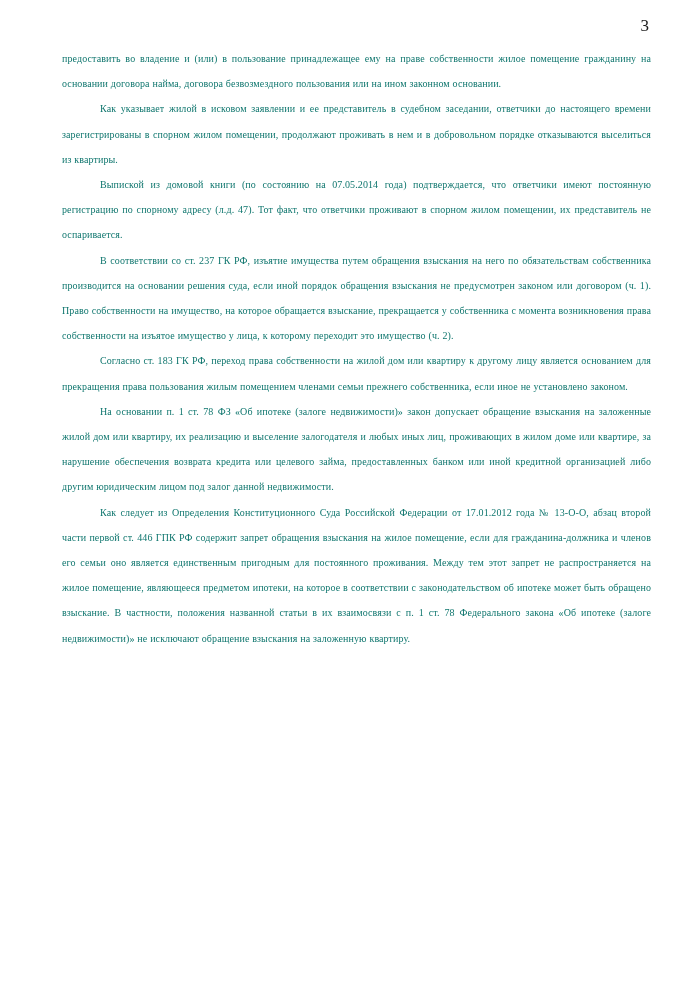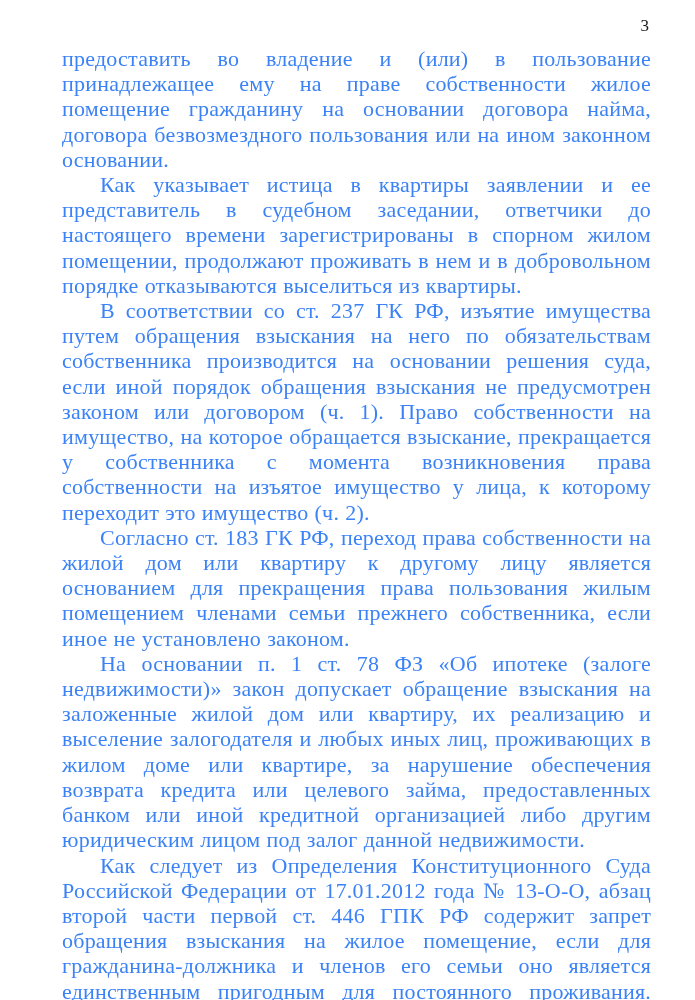--- a/index.html
+++ b/index.html
@@ -30,40 +30,41 @@
     font-family: "Liberation Serif", serif;
     color: #1a1a1a;
   }
   .doc-body {
     margin-top: 24px;
   }
   p.para {
     margin: 0;
     text-align: justify;
     text-justify: inter-word;
-    font-size: 22px;
+    font-size: 10px;
     line-height: 25.2px;
-    color: #3b82f6;
+    color: #0f766e;
     letter-spacing: 0.01em;
     word-spacing: 0.02em;
   }
   p.para.indent {
     text-indent: 38px;
   }
 </style>
 </head>
 <body>
 
 <div class="page">
 
   <div class="page-number">3</div>
 
   <div class="doc-body">
     <p class="para">предоставить во владение и (или) в пользование принадлежащее ему на праве собственности жилое помещение гражданину на основании договора найма, договора безвозмездного пользования или на ином законном основании.</p>
-    <p class="para indent">Как указывает истица в квартиры заявлении и ее представитель в судебном заседании, ответчики до настоящего времени зарегистрированы в спорном жилом помещении, продолжают проживать в нем и в добровольном порядке отказываются выселиться из квартиры.</p>
+    <p class="para indent">Как указывает жилой в исковом заявлении и ее представитель в судебном заседании, ответчики до настоящего времени зарегистрированы в спорном жилом помещении, продолжают проживать в нем и в добровольном порядке отказываются выселиться из квартиры.</p>
+    <p class="para indent">Выпиской из домовой книги (по состоянию на 07.05.2014 года) подтверждается, что ответчики имеют постоянную регистрацию по спорному адресу (л.д. 47). Тот факт, что ответчики проживают в спорном жилом помещении, их представитель не оспаривается.</p>
     <p class="para indent">В соответствии со ст. 237 ГК РФ, изъятие имущества путем обращения взыскания на него по обязательствам собственника производится на основании решения суда, если иной порядок обращения взыскания не предусмотрен законом или договором (ч. 1). Право собственности на имущество, на которое обращается взыскание, прекращается у собственника с момента возникновения права собственности на изъятое имущество у лица, к которому переходит это имущество (ч. 2).</p>
     <p class="para indent">Согласно ст. 183 ГК РФ, переход права собственности на жилой дом или квартиру к другому лицу является основанием для прекращения права пользования жилым помещением членами семьи прежнего собственника, если иное не установлено законом.</p>
     <p class="para indent">На основании п. 1 ст. 78 ФЗ «Об ипотеке (залоге недвижимости)» закон допускает обращение взыскания на заложенные жилой дом или квартиру, их реализацию и выселение залогодателя и любых иных лиц, проживающих в жилом доме или квартире, за нарушение обеспечения возврата кредита или целевого займа, предоставленных банком или иной кредитной организацией либо другим юридическим лицом под залог данной недвижимости.</p>
     <p class="para indent">Как следует из Определения Конституционного Суда Российской Федерации от 17.01.2012 года № 13-О-О, абзац второй части первой ст. 446 ГПК РФ содержит запрет обращения взыскания на жилое помещение, если для гражданина-должника и членов его семьи оно является единственным пригодным для постоянного проживания. Между тем этот запрет не распространяется на жилое помещение, являющееся предметом ипотеки, на которое в соответствии с законодательством об ипотеке может быть обращено взыскание. В частности, положения названной статьи в их взаимосвязи с п. 1 ст. 78 Федерального закона «Об ипотеке (залоге недвижимости)» не исключают обращение взыскания на заложенную квартиру.</p>
 
   </div>
 
 </div>
 
 </body></html>

